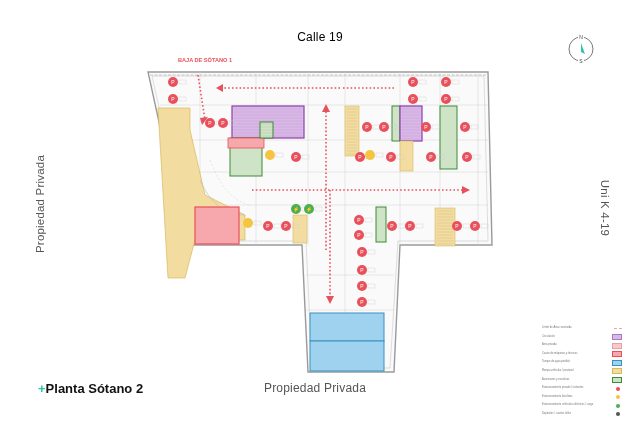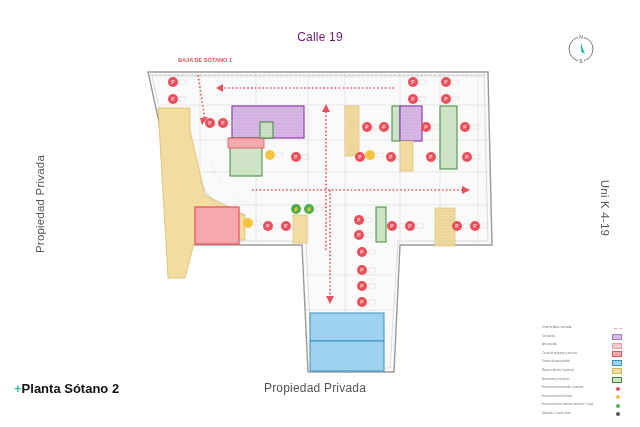--- a/index.html
+++ b/index.html
@@ -1,22 +1,22 @@
 <!DOCTYPE html>
 <html><head>
 <meta charset="utf-8">
 <style>
   html, body { margin: 0; padding: 0; background: #ffffff; }
   body { width: 640px; height: 427px; position: relative; overflow: hidden; font-family: "Liberation Sans", "DejaVu Sans", sans-serif; }
   .label { position: absolute; color: #555; font-size: 12px; letter-spacing: 0.2px; }
-  .street-top { left: 0; width: 640px; top: 30px; text-align: center; font-size: 12px; color: #701a75; }
+  .street-top { left: 0; width: 640px; top: 30px; text-align: center; font-size: 12px; color: #000000; }
   .street-bottom { left: 240px; width: 150px; top: 381px; text-align: center; font-size: 12px; color: #555; }
   .side-left { left: -20px; top: 198px; transform: rotate(-90deg); transform-origin: center; width: 120px; text-align: center; font-size: 11.5px; color: #555; }
   .side-right { left: 545px; top: 202px; transform: rotate(90deg); transform-origin: center; width: 120px; text-align: center; font-size: 11.5px; color: #555; }
-  .title { position: absolute; left: 14px; top: 381px; font-size: 13px; font-weight: bold; color: #111; }
+  .title { position: absolute; left: 38px; top: 381px; font-size: 13px; font-weight: bold; color: #111; }
   .title .plus { color: #2ec4a6; font-weight: bold; }
   .compass { position: absolute; left: 566px; top: 34px; width: 30px; height: 30px; }
   svg.plan { position: absolute; left: 0; top: 0; }
   .legend { position: absolute; left: 542px; top: 325px; width: 80px; }
   .legend-row { display: flex; align-items: center; justify-content: space-between; height: 6.8px; margin-bottom: 1.8px; }
   .legend-text { font-size: 2.6px; color: #777; width: 56px; line-height: 2.8px; }
   .legend-swatch { width: 8px; height: 4px; border: 0.5px solid; }
   .legend-dot { width: 4px; height: 4px; border-radius: 50%; margin-right: 2px; }
 </style>
 </head>

